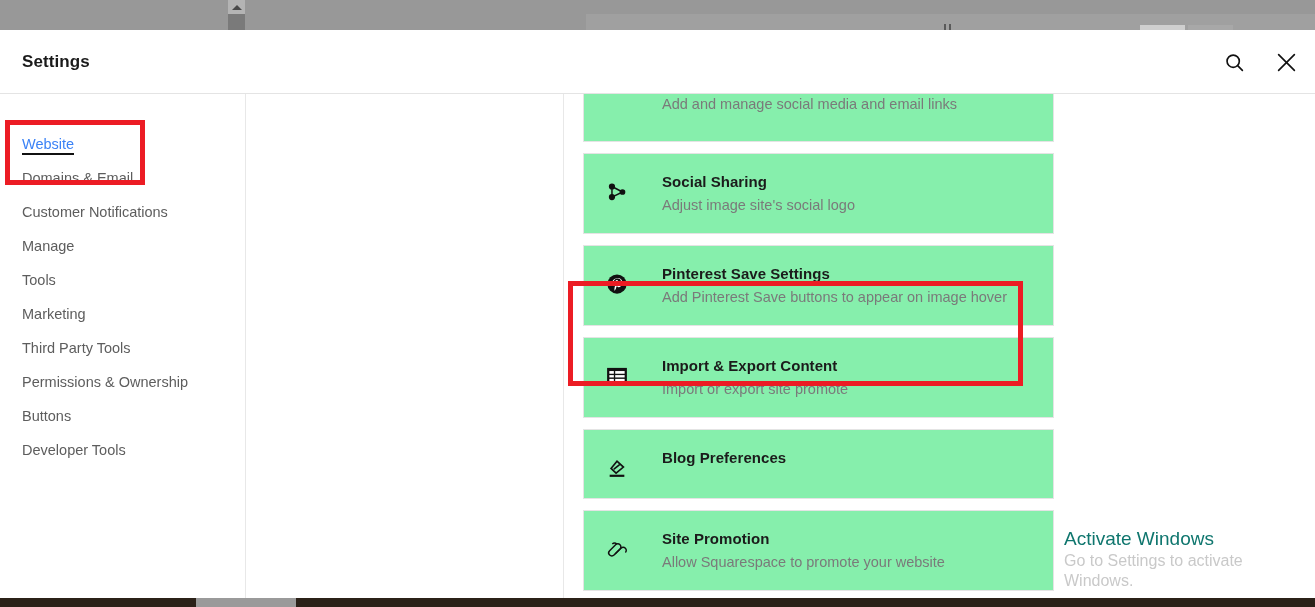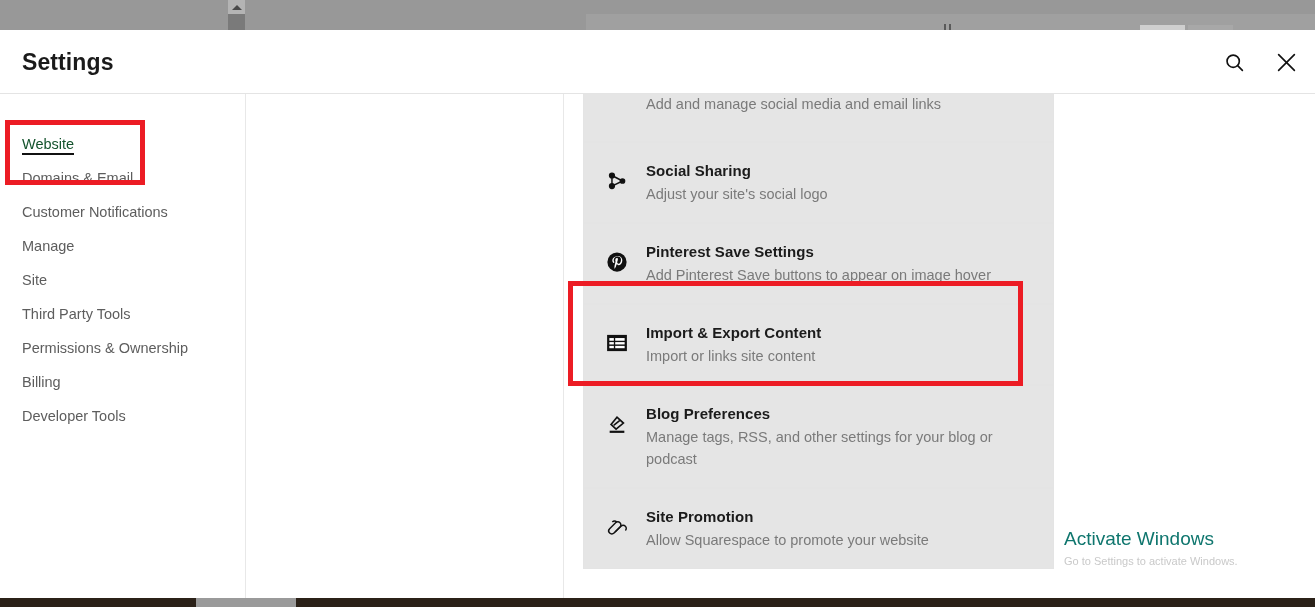--- a/index.html
+++ b/index.html
@@ -55,21 +55,21 @@
   .settings-panel {
     position: absolute; left: 0; top: 30px; width: 1315px; height: 568px;
     background: #ffffff;
   }
 
   .settings-header {
     position: relative; height: 64px; border-bottom: 1px solid #e4e4e4;
   }
   .settings-title {
     position: absolute; left: 22px; top: 50%; transform: translateY(-50%);
-    font-size: 23px; font-weight: 700; color: #1a1a1a; letter-spacing: .1px;
+    font-size: 17px; font-weight: 700; color: #1a1a1a; letter-spacing: .1px;
   }
   .header-actions {
     position: absolute; right: 0; top: 0; height: 64px;
     display: flex; align-items: center; gap: 18px; padding-right: 12px;
   }
   .icon-btn {
     width: 34px; height: 34px; display: flex; align-items: center;
     justify-content: center; cursor: pointer; background: none; border: none;
   }
 
@@ -80,41 +80,41 @@
   .nav-col {
     width: 246px; flex: 0 0 246px; padding-top: 33px;
     border-right: 1px solid #e8e8e8; position: relative;
   }
   .nav-item {
     display: block; padding: 6px 22px; font-size: 14.5px;
     color: #5d5d5d; cursor: pointer; line-height: 22px;
     white-space: nowrap;
   }
   .nav-item.active {
-    color: #14532d;
+    color: #3b82f6;
   }
   .nav-item.active .nav-label {
     border-bottom: 2px solid #111111; padding-bottom: 1px;
   }
 
   .mid-col {
     width: 318px; flex: 0 0 318px; border-right: 1px solid #e8e8e8;
   }
 
   .cards-col {
     flex: 1 1 auto; position: relative; overflow: hidden;
   }
   .cards-wrap {
     position: absolute; left: 19px; top: -22px; width: 471px;
   }
 
   .card {
-    border: 1px solid #e4e4e4; background: #e5e5e5;
-    display: flex; align-items: flex-start; gap: 16px;
-    padding: 17px 18px 17px 20px; 
+    border: 1px solid #e4e4e4; background: #86efac;
+    display: flex; align-items: flex-start; gap: 32px;
+    padding: 17px 18px 17px 20px; margin-bottom: 11px;
     cursor: pointer; min-height: 70px;
   }
   .card-icon {
     flex: 0 0 26px; width: 26px; height: 26px;
     display: flex; align-items: center; justify-content: center;
     margin-top: 8px; color: #111;
   }
   .card-text { flex: 1 1 auto; padding-top: 1px; }
   .card-title {
     font-size: 15px; font-weight: 700; color: #1b1b1b;
@@ -131,21 +131,21 @@
   }
   #annot-nav   { left: 5px;   top: 120px; width: 140px; height: 65px; }
   #annot-card  { left: 568px; top: 281px; width: 455px; height: 105px; }
 
   
   .watermark {
     position: absolute; left: 1064px; top: 527px; z-index: 30;
     color: #c7c7c7; text-align: left; pointer-events: none;
   }
   .wm-title { font-size: 19px; line-height: 24px; color: #0f766e; }
-  .wm-sub   { font-size: 11px; line-height: 20px; color: #c9c9c9; }
+  .wm-sub   { font-size: 16px; line-height: 20px; color: #c9c9c9; }
 
   
   .bottom-bar {
     position: absolute; left: 0; bottom: 0; width: 1315px; height: 9px;
     background: #2b2118;
   }
   .bottom-bar .seg {
     position: absolute; left: 196px; top: 0; width: 100px; height: 9px;
     background: #9a9a9a;
   }
@@ -196,30 +196,33 @@
       <div class="nav-item">
         <span class="nav-label">Domains &amp; Email</span>
       </div>
       <div class="nav-item">
         <span class="nav-label">Customer Notifications</span>
       </div>
       <div class="nav-item">
         <span class="nav-label">Manage</span>
       </div>
       <div class="nav-item">
-        <span class="nav-label">Site</span>
+        <span class="nav-label">Tools</span>
+      </div>
+      <div class="nav-item">
+        <span class="nav-label">Marketing</span>
       </div>
       <div class="nav-item">
         <span class="nav-label">Third Party Tools</span>
       </div>
       <div class="nav-item">
         <span class="nav-label">Permissions &amp; Ownership</span>
       </div>
       <div class="nav-item">
-        <span class="nav-label">Billing</span>
+        <span class="nav-label">Buttons</span>
       </div>
       <div class="nav-item">
         <span class="nav-label">Developer Tools</span>
       </div>
     </div>
 
     <div class="mid-col"></div>
 
     <div class="cards-col">
       <div class="cards-wrap">
@@ -238,21 +241,21 @@
               <circle cx="6.5" cy="6" r="2.6" fill="#111"></circle>
               <circle cx="6.5" cy="17.5" r="2.6" fill="#111"></circle>
               <circle cx="18" cy="12" r="2.3" fill="#111"></circle>
               <line x1="6.5" y1="6" x2="18" y2="12"></line>
               <line x1="6.5" y1="17.5" x2="18" y2="12"></line>
               <line x1="6.5" y1="6" x2="6.5" y2="17.5"></line>
             </svg>
           </div>
           <div class="card-text">
             <div class="card-title">Social Sharing</div>
-            <div class="card-desc">Adjust your site's social logo</div>
+            <div class="card-desc">Adjust image site's social logo</div>
           </div>
         </div>
 
         <div class="card">
           <div class="card-icon">
             <svg width="22" height="22" viewBox="0 0 24 24">
               <circle cx="12" cy="12" r="10.5" fill="#111"></circle>
               <path d="M12.5 5.6c-3.7 0-5.6 2.5-5.6 4.7 0 1.3.5 2.4 1.6 2.8.2.1.3 0 .4-.2l.2-.7c.05-.2.03-.3-.12-.5-.35-.42-.57-.95-.57-1.7 0-2.2 1.66-4.1 4.3-4.1 2.35 0 3.64 1.42 3.64 3.3 0 2.5-1.1 4.6-2.75 4.6-.9 0-1.58-.75-1.36-1.67.26-1.1.77-2.28.77-3.07 0-.7-.38-1.3-1.17-1.3-.93 0-1.67.95-1.67 2.24 0 .8.27 1.36.27 1.36l-1.1 4.62c-.33 1.38-.05 3.07-.02 3.24.01.1.14.13.2.05.08-.1 1.1-1.36 1.45-2.62l.55-2.1c.28.53 1.1.98 1.96.98 2.58 0 4.34-2.35 4.34-5.5 0-2.38-2.02-4.6-5.1-4.6z" fill="#fff"></path>
             </svg>
           </div>
@@ -269,35 +272,34 @@
               <rect x="3.5" y="4.5" width="5" height="3" fill="#fff"></rect>
               <rect x="10" y="4.5" width="10.5" height="3" fill="#fff"></rect>
               <rect x="3.5" y="9" width="5" height="2.6" fill="#fff"></rect>
               <rect x="10" y="9" width="10.5" height="2.6" fill="#fff"></rect>
               <rect x="3.5" y="13.2" width="5" height="2.6" fill="#fff"></rect>
               <rect x="10" y="13.2" width="10.5" height="2.6" fill="#fff"></rect>
             </svg>
           </div>
           <div class="card-text">
             <div class="card-title">Import &amp; Export Content</div>
-            <div class="card-desc">Import or links site content</div>
+            <div class="card-desc">Import or export site promote</div>
           </div>
         </div>
 
         <div class="card">
           <div class="card-icon">
             <svg width="22" height="22" viewBox="0 0 24 24" fill="none" stroke="#111" stroke-width="1.8">
               <path d="M5.5 12.5 L12 4.5 L19 11 L11 17.5 Z" fill="none"></path>
               <line x1="9" y1="13" x2="14.5" y2="8.5" stroke-linecap="round"></line>
               <line x1="4" y1="20.5" x2="20" y2="20.5" stroke-width="2.4" stroke-linecap="butt"></line>
             </svg>
           </div>
           <div class="card-text">
             <div class="card-title">Blog Preferences</div>
-            <div class="card-desc">Manage tags, RSS, and other settings for your blog or podcast</div>
           </div>
         </div>
 
         <div class="card">
           <div class="card-icon">
             <svg width="23" height="23" viewBox="0 0 24 24" fill="none" stroke="#111" stroke-width="1.5">
               <path d="M3.8 13.2 L10 7 a3.2 3.2 0 0 1 4.6 4.6 L8.4 17.8 a3.2 3.2 0 0 1-4.6-4.6Z"></path>
               <path d="M9.4 16.8 L15.6 10.6 a3.2 3.2 0 0 1 4.6 4.6"></path>
               <path d="M6.6 6.2 a3.2 3.2 0 0 1 4.6 0"></path>
             </svg>

